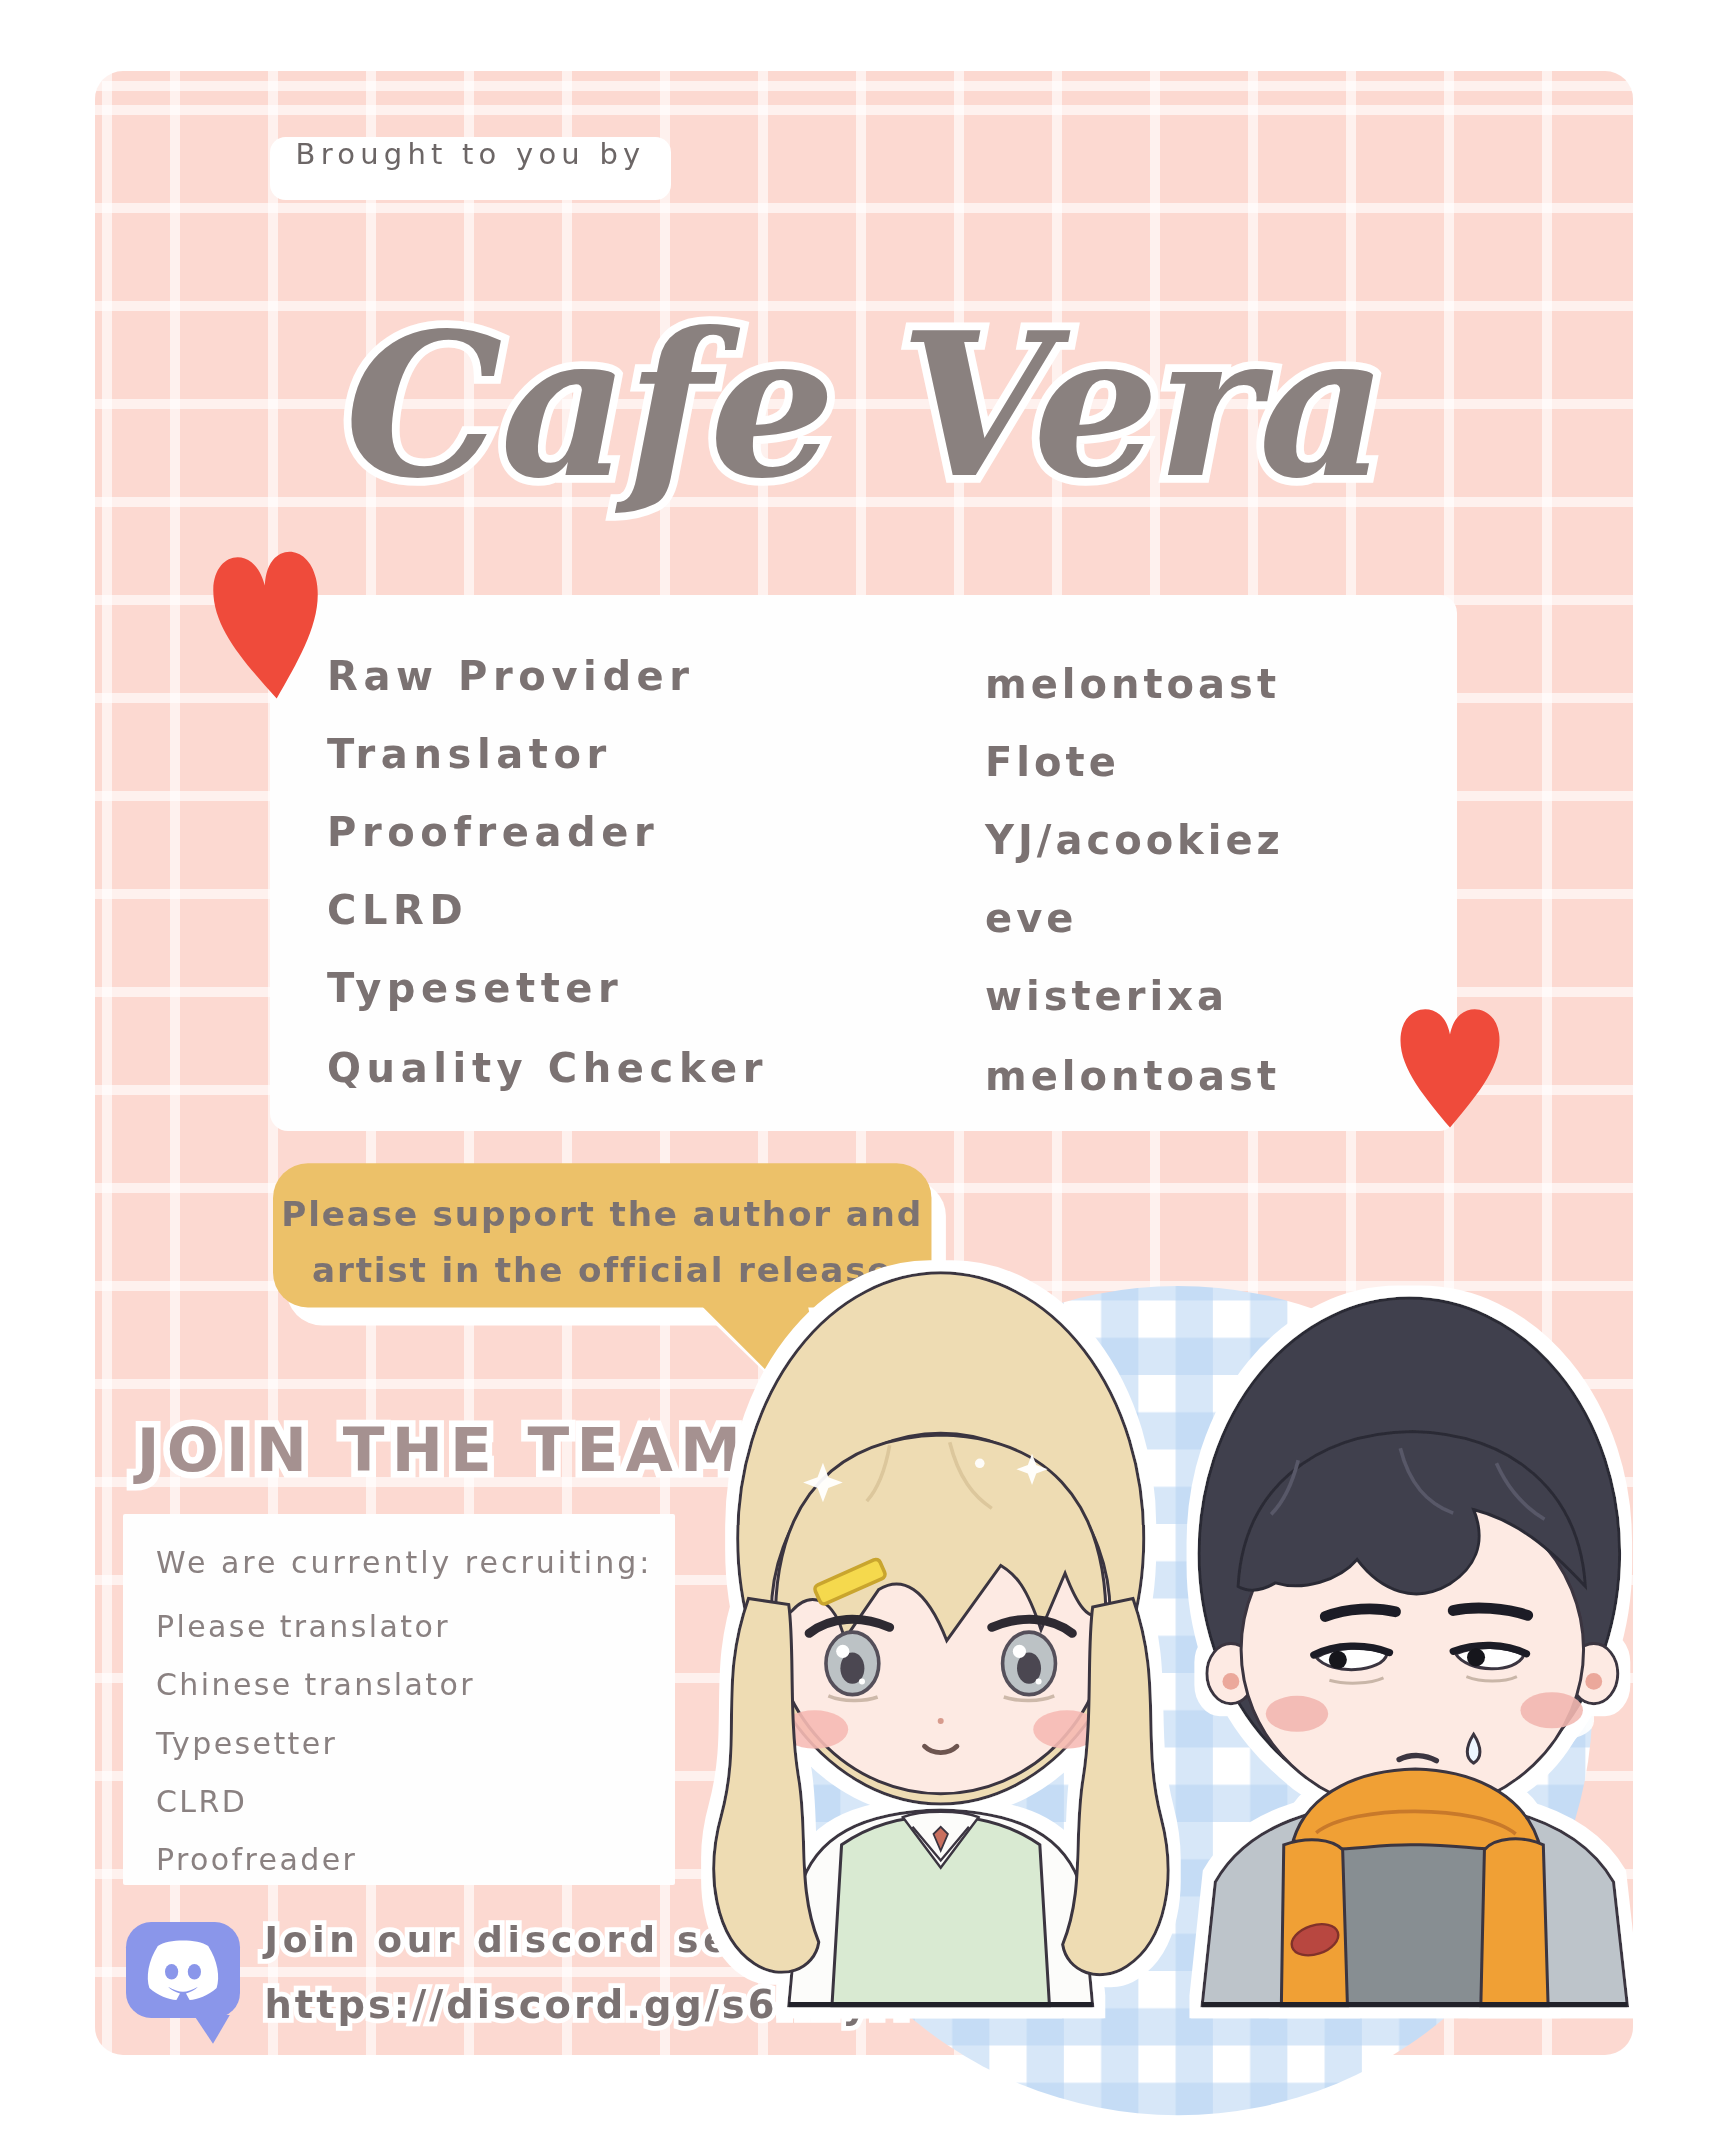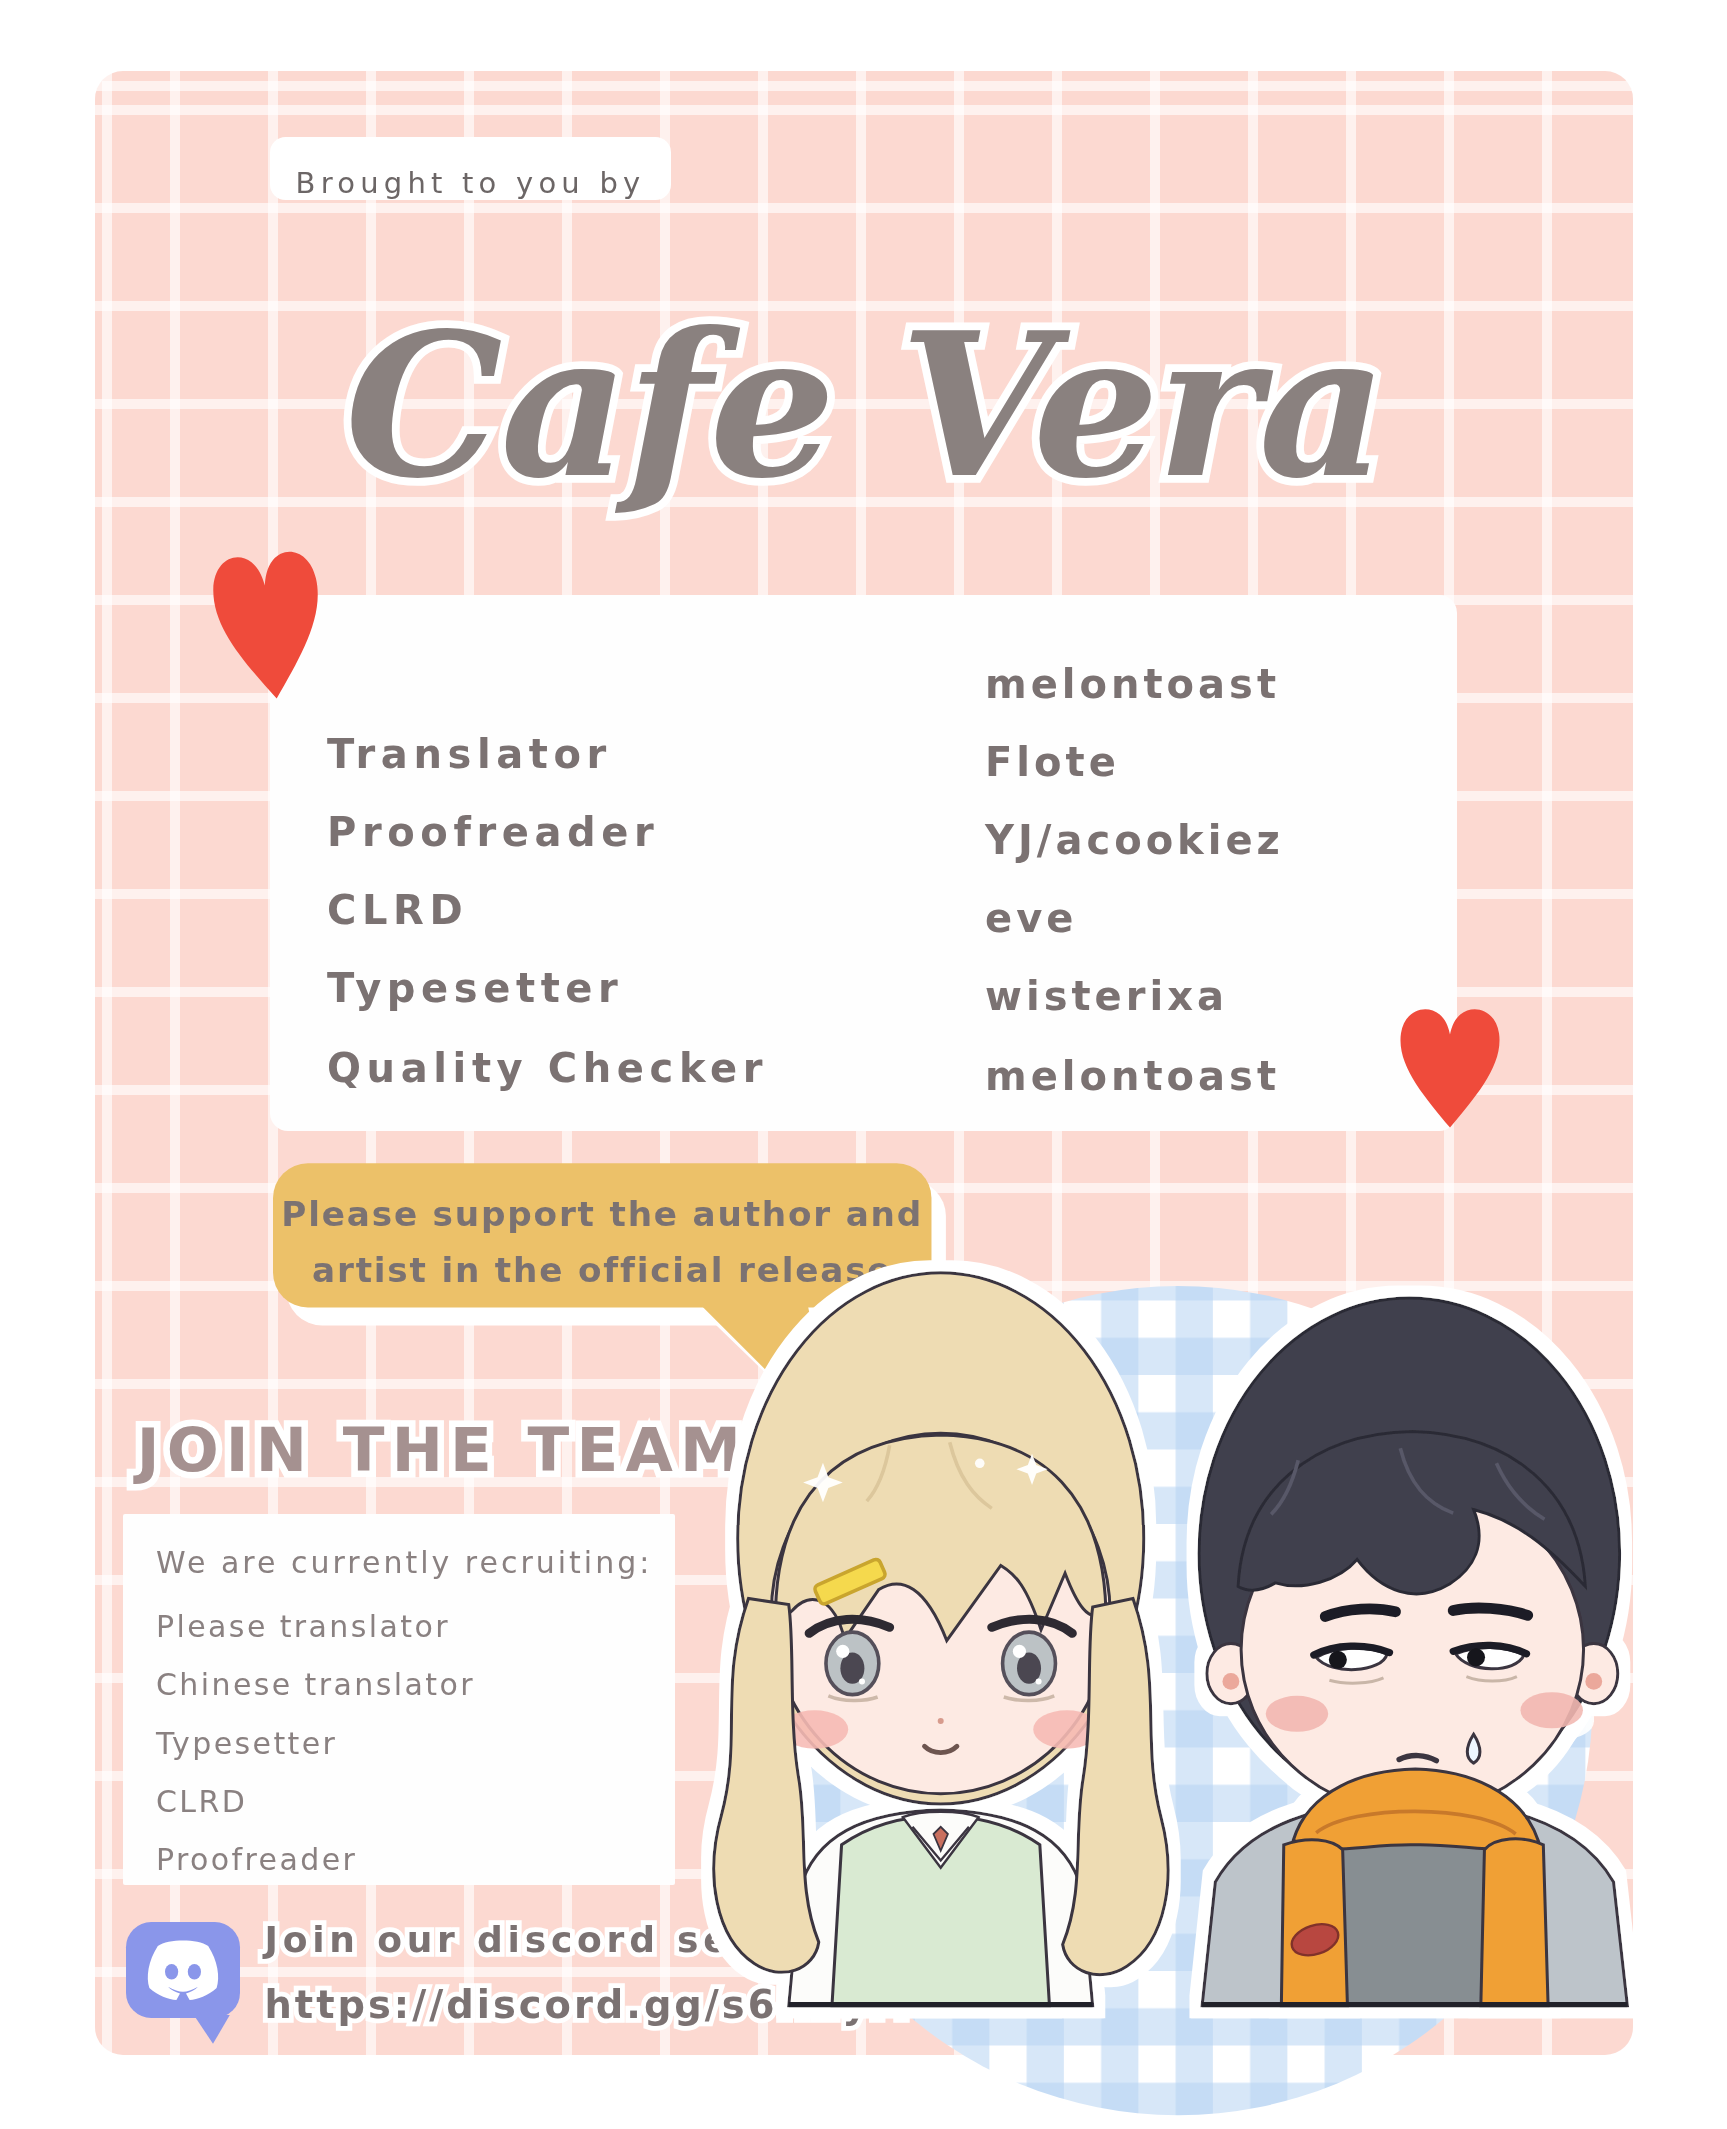--- a/index.html
+++ b/index.html
@@ -6,21 +6,21 @@
   .page{position:relative;width:1728px;height:2129px;background:#ffffff;overflow:hidden;
         font-family:"DejaVu Sans","Liberation Sans",sans-serif;}
   
   .plaid{position:absolute;left:95px;top:71px;width:1538px;height:1984px;border-radius:28px;
          background-color:#fcd9d1;
          background-image:
            repeating-linear-gradient(to right, rgba(255,255,255,.62) 0 9.6px, transparent 9.6px 98px),
            repeating-linear-gradient(to bottom, rgba(255,255,255,.62) 0 9.6px, transparent 9.6px 98px);
          background-position:75px 0, 0 34px;}
   .kicker{position:absolute;left:270px;top:137px;width:401px;height:63px;background:#ffffff;
-          border-radius:15.6px;display:flex;align-items:flex-end;justify-content:center;
+          border-radius:15.6px;display:flex;align-items:flex-start;justify-content:center;
           font-size:29px;font-weight:500;letter-spacing:.18em;color:#6c6666;}
   .titleSvg{position:absolute;left:174px;top:192px;width:1382px;height:349px;overflow:visible;}
   .titleSvg text{font-family:"DejaVu Serif","Liberation Serif",serif;font-style:italic;font-weight:700;
           font-size:330px;fill:#8a817f;stroke:#ffffff;stroke-width:26px;paint-order:stroke;letter-spacing:-4px;}
   
   .creditsBox{position:absolute;left:270px;top:595px;width:1187px;height:536px;background:#fefefe;border-radius:18px;}
   .crow{position:absolute;left:0;width:1187px;height:60px;color:#7b7272;}
   .crole{position:absolute;left:57px;top:0;font-size:40px;font-weight:600;letter-spacing:.14em;white-space:nowrap;}
   .cname{position:absolute;left:715px;top:0;font-size:40px;font-weight:700;letter-spacing:.1em;white-space:nowrap;margin-top:8px;}
   .heart{position:absolute;overflow:visible;}
@@ -53,20 +53,21 @@
   <div class="kicker">
     <span>Brought to you by</span>
   </div>
 
   <svg class="titleSvg" viewBox="0 0 2300 580">
     <text x="1150" y="470" text-anchor="middle">Cafe Vera</text>
   </svg>
 
   <div class="creditsBox">
     <div class="crow" style="top:58px">
+      <span class="crole">Raw Provider</span>
       <span class="cname">melontoast</span>
     </div>
     <div class="crow" style="top:136px">
       <span class="crole">Translator</span>
       <span class="cname">Flote</span>
     </div>
     <div class="crow" style="top:214px">
       <span class="crole">Proofreader</span>
       <span class="cname">YJ/acookiez</span>
     </div>

